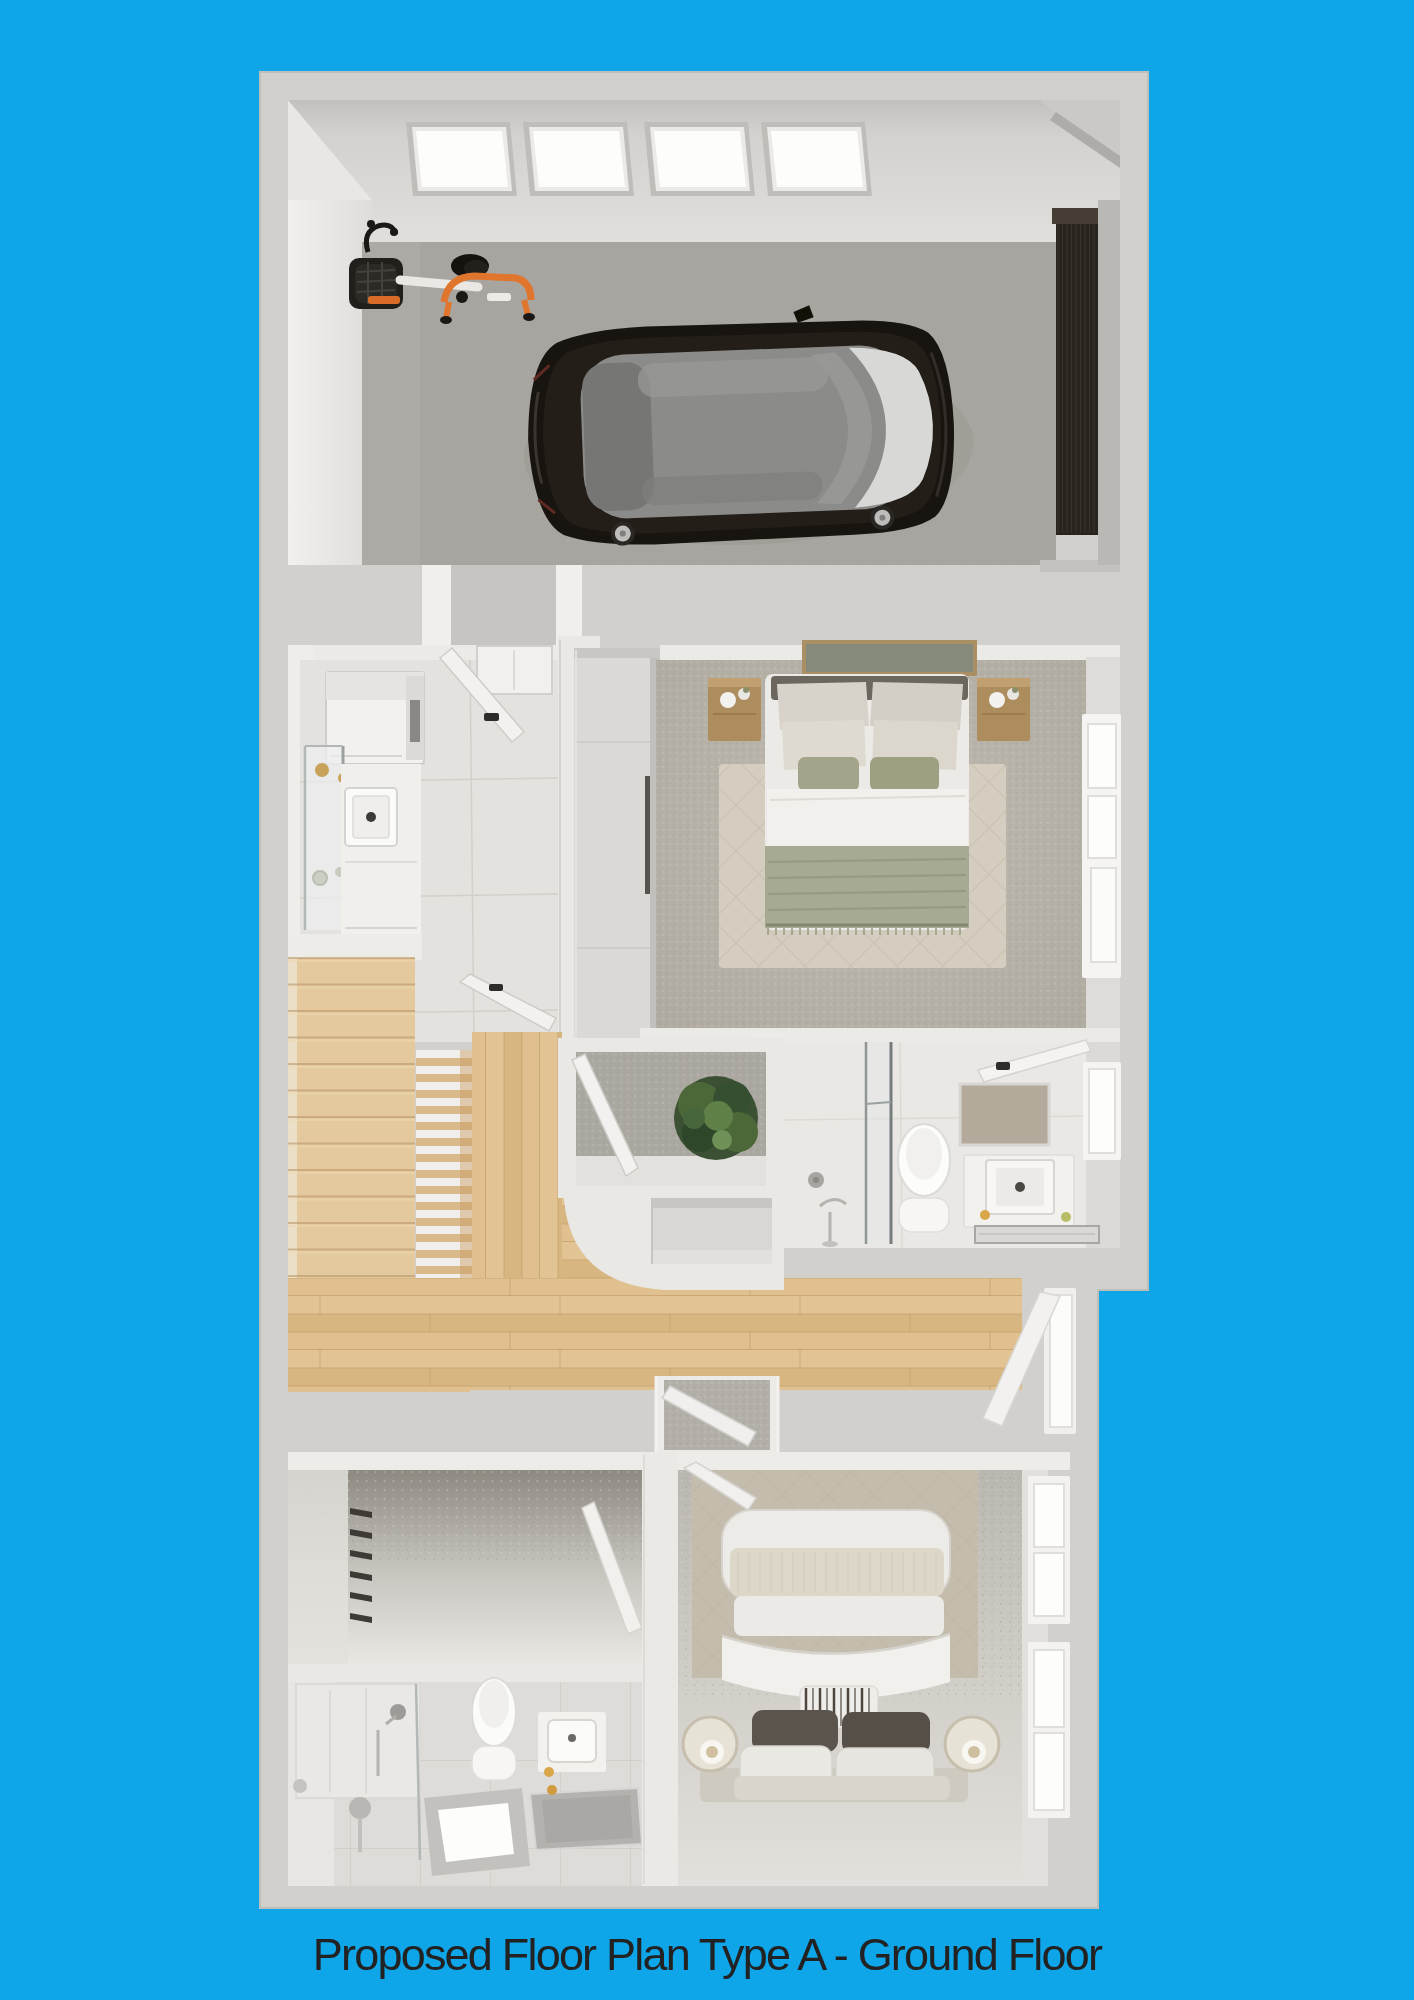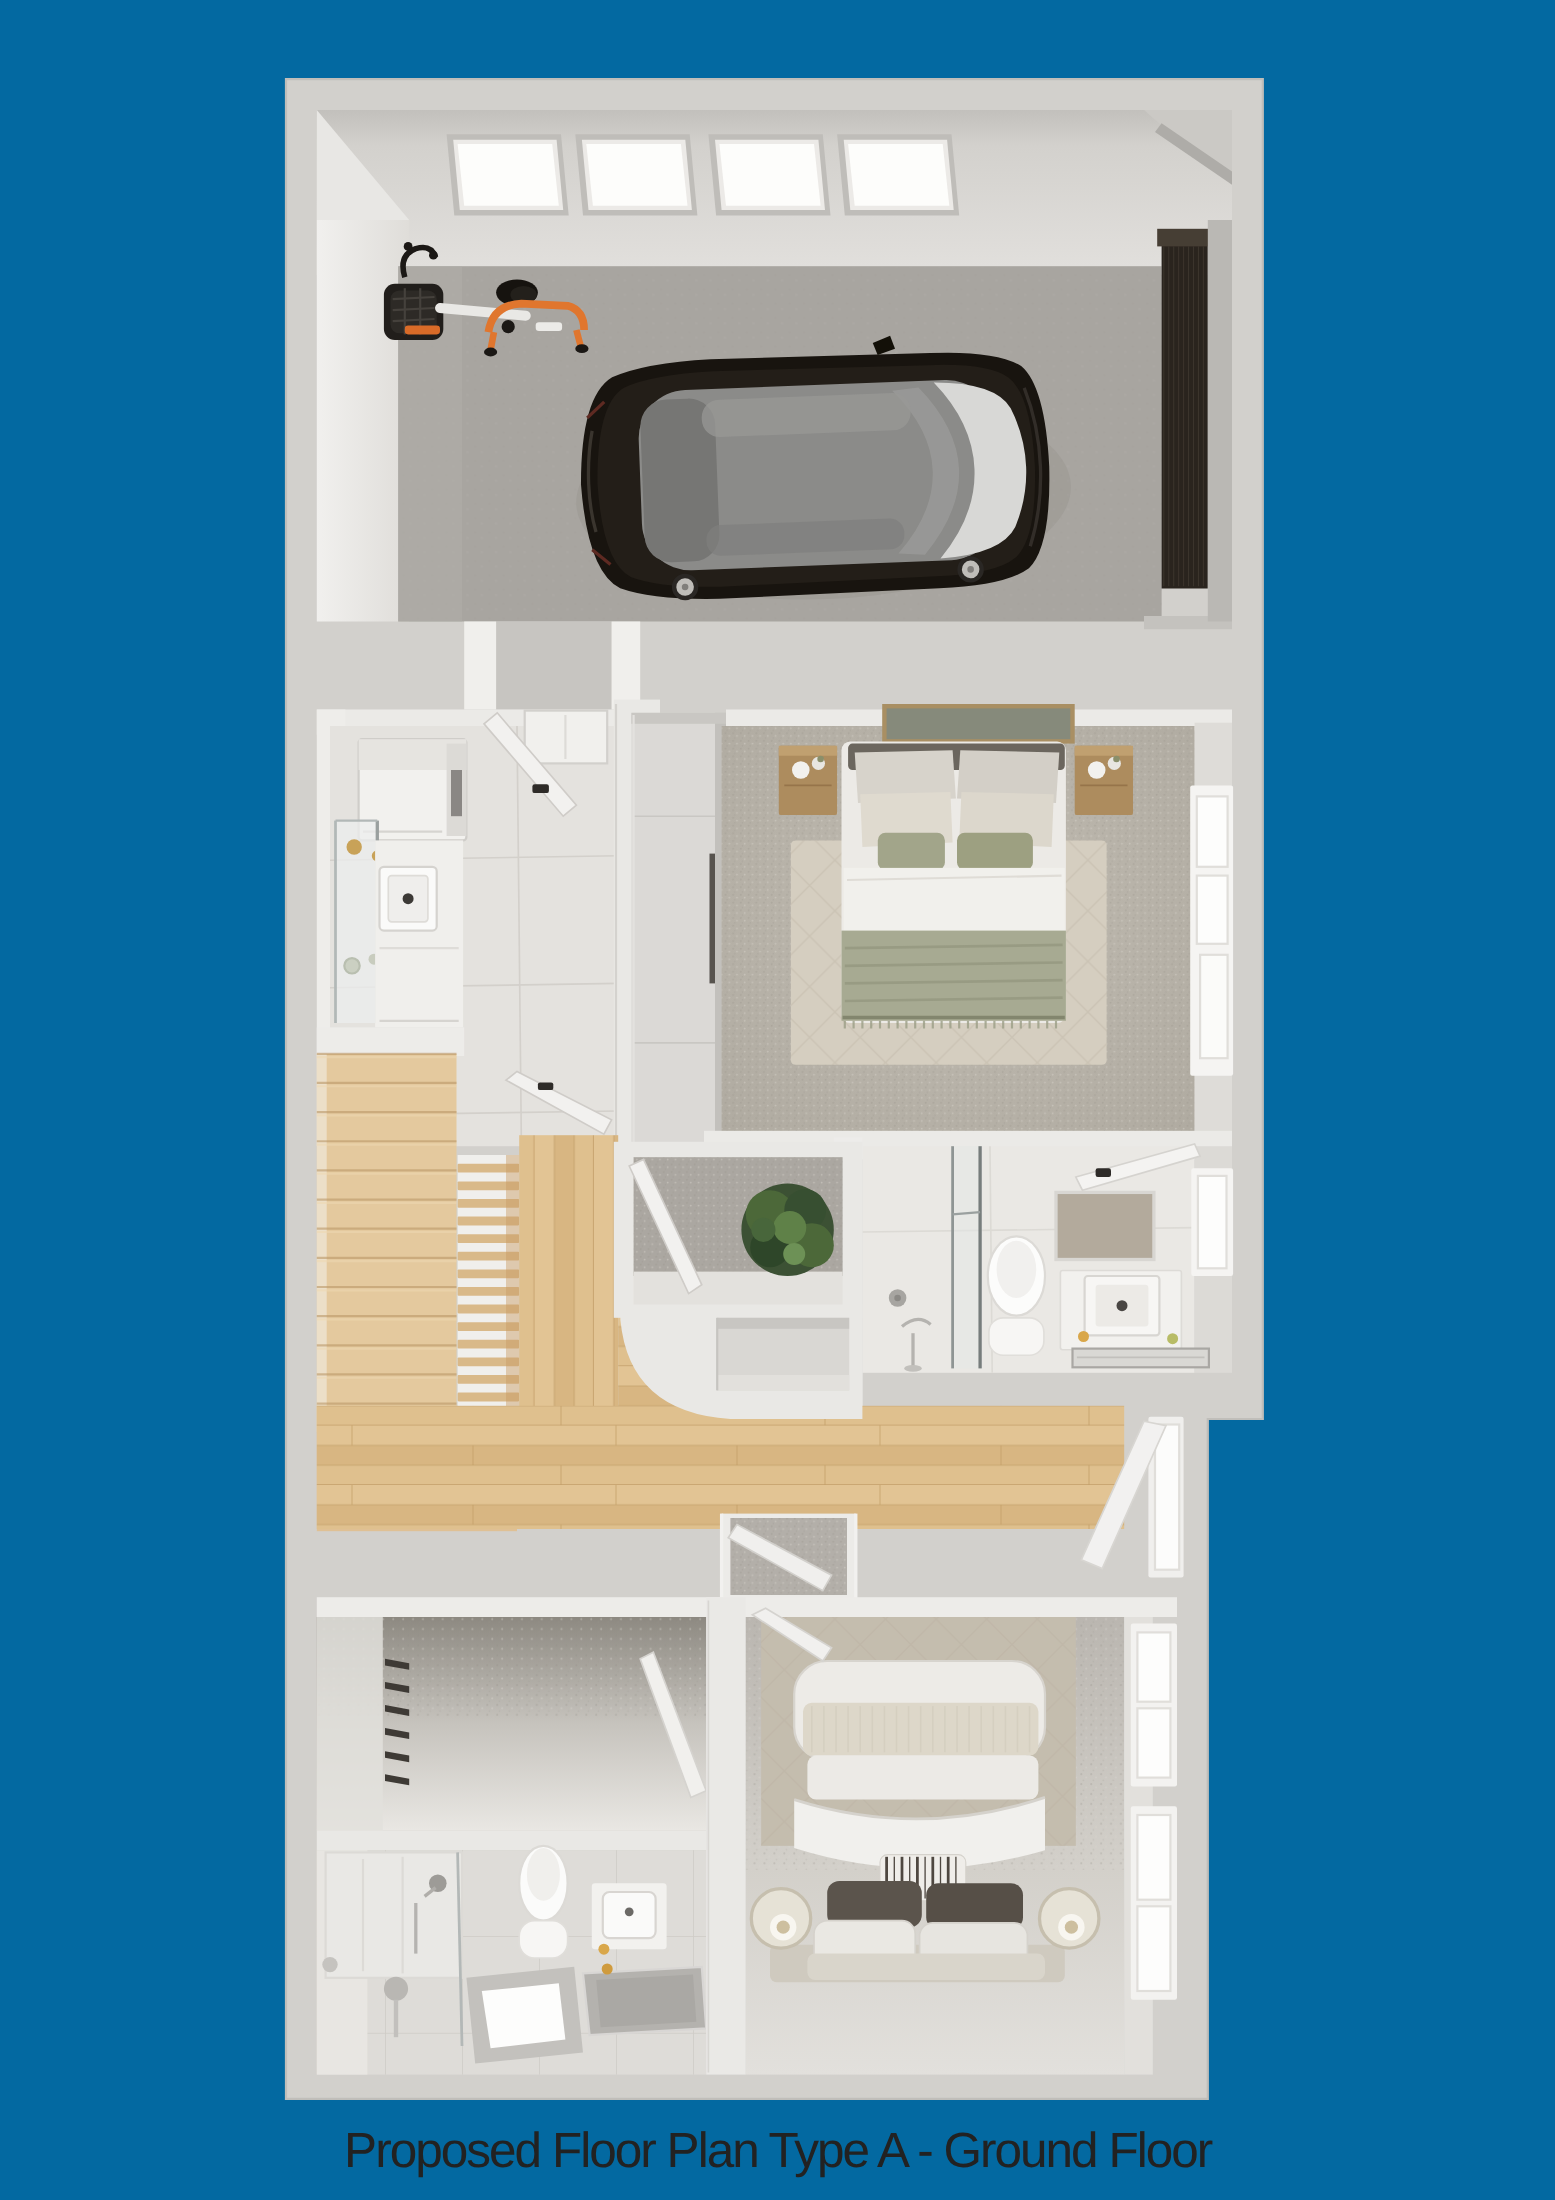--- a/index.html
+++ b/index.html
@@ -1,14 +1,14 @@
 <!DOCTYPE html>
 <html><head><meta charset="utf-8"><title>Floor Plan</title><style>
 html,body{margin:0;padding:0;background:#ffffff;}
-#page{position:relative;width:1414px;height:2000px;background:#0369a1;overflow:hidden;}
+#page{position:relative;width:1414px;height:2000px;background:#0ea5e9;overflow:hidden;}
 svg{display:block;}
 </style></head><body>
 <div id="page">
 <svg width="1414" height="2000" viewBox="0 0 1414 2000">
 <defs>
 <pattern id="spk" width="7" height="7" patternUnits="userSpaceOnUse">
  <circle cx="1.5" cy="1.5" r="0.9" fill="#938e85" opacity="0.3"></circle>
  <circle cx="5" cy="4" r="0.8" fill="#d8d4cc" opacity="0.5"></circle>
  <circle cx="3" cy="6" r="0.7" fill="#97938c" opacity="0.3"></circle>
 </pattern>

